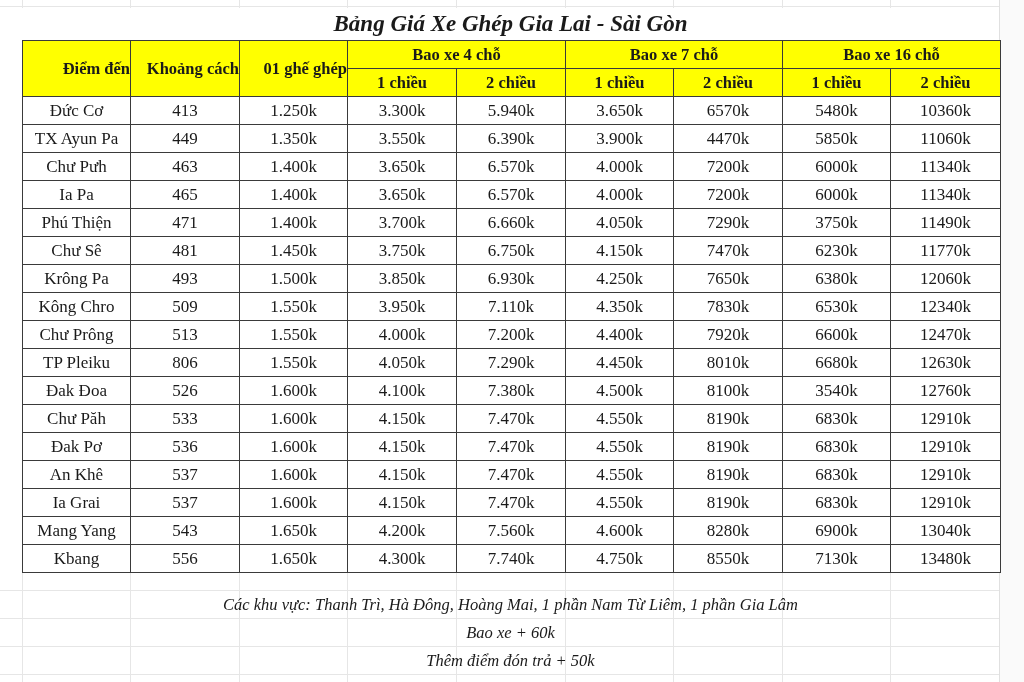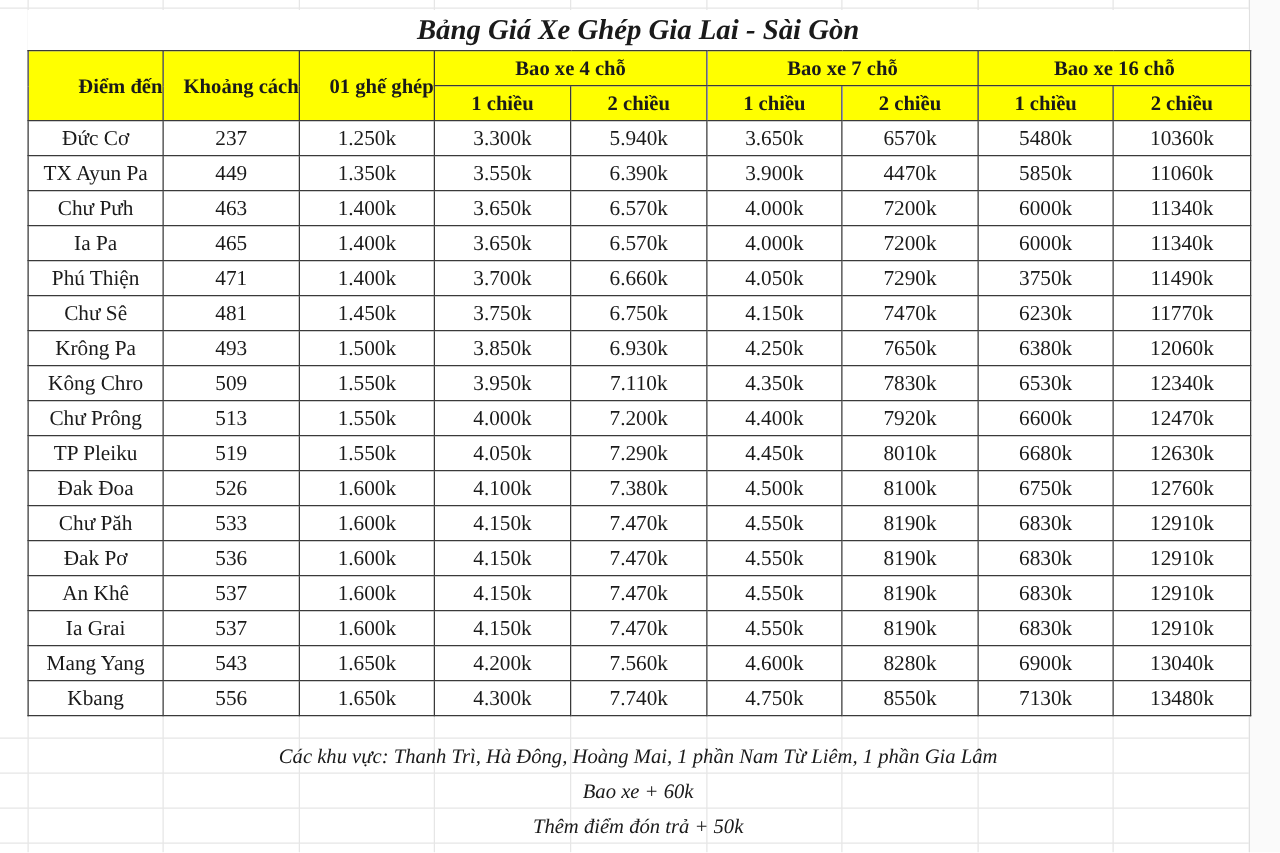--- a/index.html
+++ b/index.html
@@ -89,21 +89,21 @@
       <th>2 chiều</th>
       <th>1 chiều</th>
       <th>2 chiều</th>
       <th>1 chiều</th>
       <th>2 chiều</th>
     </tr>
   </thead>
   <tbody id="tbody">
       <tr>
         <td>Đức Cơ</td>
-        <td>237</td>
+        <td>413</td>
         <td>1.250k</td>
         <td>3.300k</td>
         <td>5.940k</td>
         <td>3.650k</td>
         <td>6570k</td>
         <td>5480k</td>
         <td>10360k</td>
       </tr>
       <tr>
         <td>TX Ayun Pa</td>
@@ -188,38 +188,38 @@
         <td>1.550k</td>
         <td>4.000k</td>
         <td>7.200k</td>
         <td>4.400k</td>
         <td>7920k</td>
         <td>6600k</td>
         <td>12470k</td>
       </tr>
       <tr>
         <td>TP Pleiku</td>
-        <td>519</td>
+        <td>806</td>
         <td>1.550k</td>
         <td>4.050k</td>
         <td>7.290k</td>
         <td>4.450k</td>
         <td>8010k</td>
         <td>6680k</td>
         <td>12630k</td>
       </tr>
       <tr>
         <td>Đak Đoa</td>
         <td>526</td>
         <td>1.600k</td>
         <td>4.100k</td>
         <td>7.380k</td>
         <td>4.500k</td>
         <td>8100k</td>
-        <td>6750k</td>
+        <td>3540k</td>
         <td>12760k</td>
       </tr>
       <tr>
         <td>Chư Păh</td>
         <td>533</td>
         <td>1.600k</td>
         <td>4.150k</td>
         <td>7.470k</td>
         <td>4.550k</td>
         <td>8190k</td>

